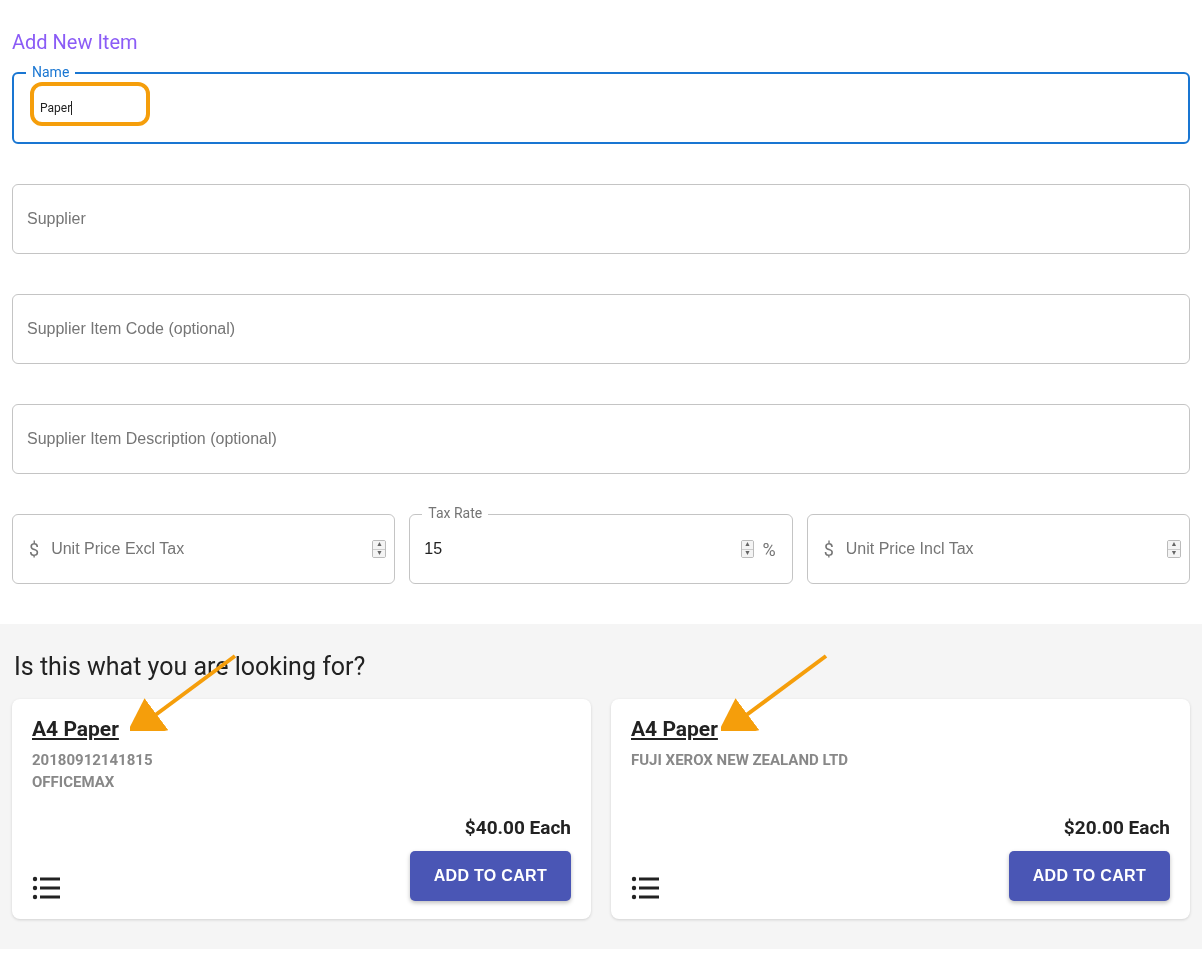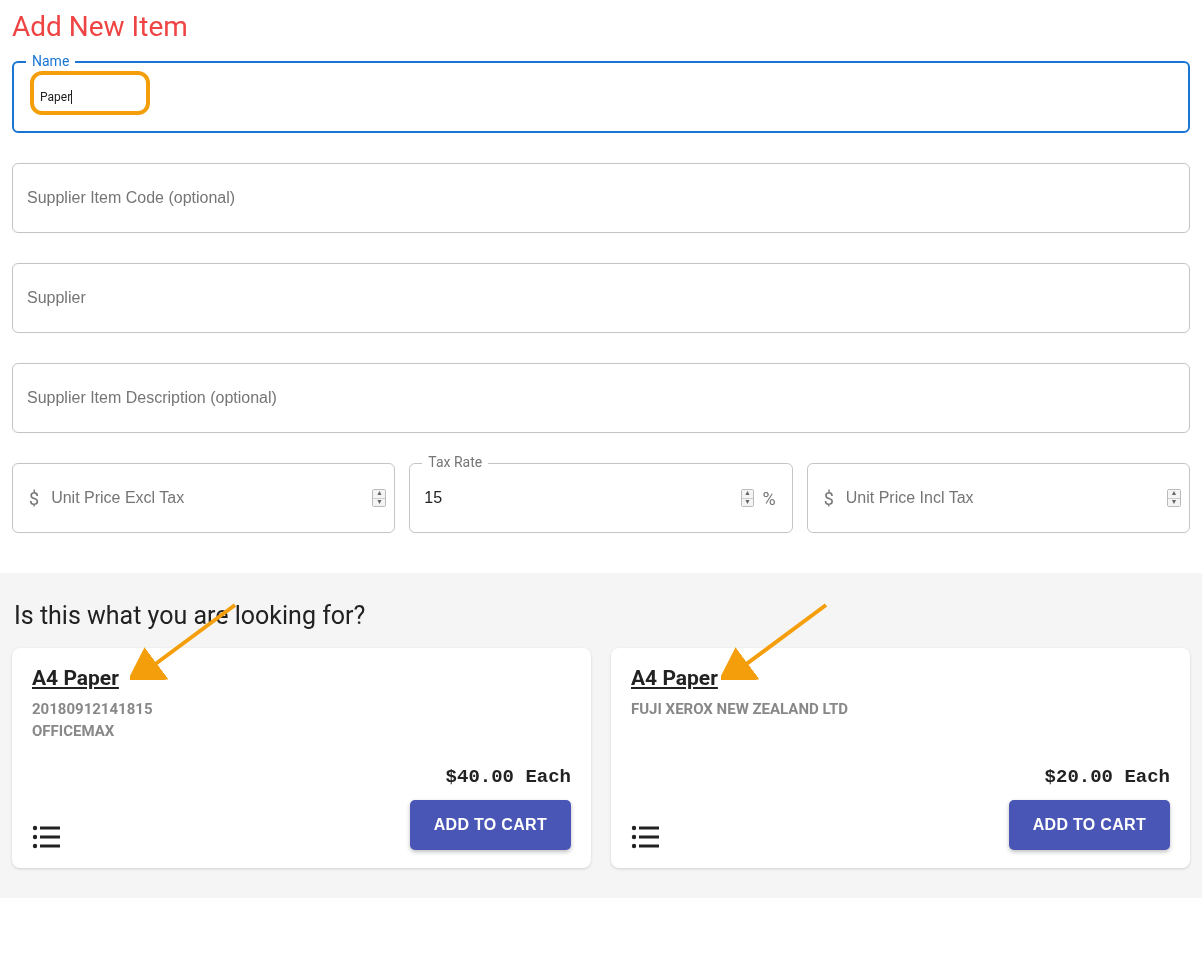--- a/index.html
+++ b/index.html
@@ -5,33 +5,33 @@
   * { box-sizing: border-box; }
   body {
     margin: 0;
     font-family: -apple-system, BlinkMacSystemFont, "Segoe UI", Roboto, Arial, sans-serif;
     font-size: 16px;
     color: #333;
     background: #fff;
     width: 1202px;
   }
   .page-title {
-    font-size: 28px;
+    font-size: 20px;
     font-weight: 400;
-    color: #ef4444;
-    margin: 10px 0 18px 12px;
+    color: #8b5cf6;
+    margin: 30px 0 18px 12px;
   }
   .form-area {
     padding: 0 12px;
   }
   .field {
     position: relative;
     border: 1px solid rgba(0,0,0,0.23);
     border-radius: 6px;
-    margin-bottom: 30px;
+    margin-bottom: 40px;
     height: 70px;
     display: flex;
     align-items: center;
   }
   .field.focused {
     border: 2px solid #1976d2;
   }
   .float-label {
     position: absolute;
     top: -10px;
@@ -148,21 +148,20 @@
     display: flex;
     align-items: flex-end;
     justify-content: space-between;
   }
   .price-block { text-align: right; }
   .price {
     font-size: 19px;
     font-weight: 700;
     color: #222;
     margin-bottom: 12px;
-    font-family: Liberation Mono, monospace;
   }
   .add-btn {
     background: #4a56b5;
     color: #fff;
     border: none;
     border-radius: 5px;
     padding: 16px 24px;
     font-size: 16px;
     font-weight: 700;
     letter-spacing: 0.3px;
@@ -185,25 +184,25 @@
 
 <div class="form-area">
 
   <div class="field focused" style="height:72px;">
     <label class="float-label">Name</label>
     <div class="highlight-box"></div>
     <span class="highlight-input"><span>Paper</span><span class="caret"></span></span>
   </div>
 
   <div class="field">
+    <input class="text-input" placeholder="Supplier" style="">
+  </div>
+
+  <div class="field">
     <input class="text-input" placeholder="Supplier Item Code (optional)" style="">
-  </div>
-
-  <div class="field">
-    <input class="text-input" placeholder="Supplier" style="">
   </div>
 
   <div class="field">
     <input class="text-input" placeholder="Supplier Item Description (optional)" style="">
   </div>
 
   <div class="row3">
     <div class="field">
       <span class="prefix">$</span>
       <input class="text-input" style="padding-left: 4px;" placeholder="Unit Price Excl Tax">

